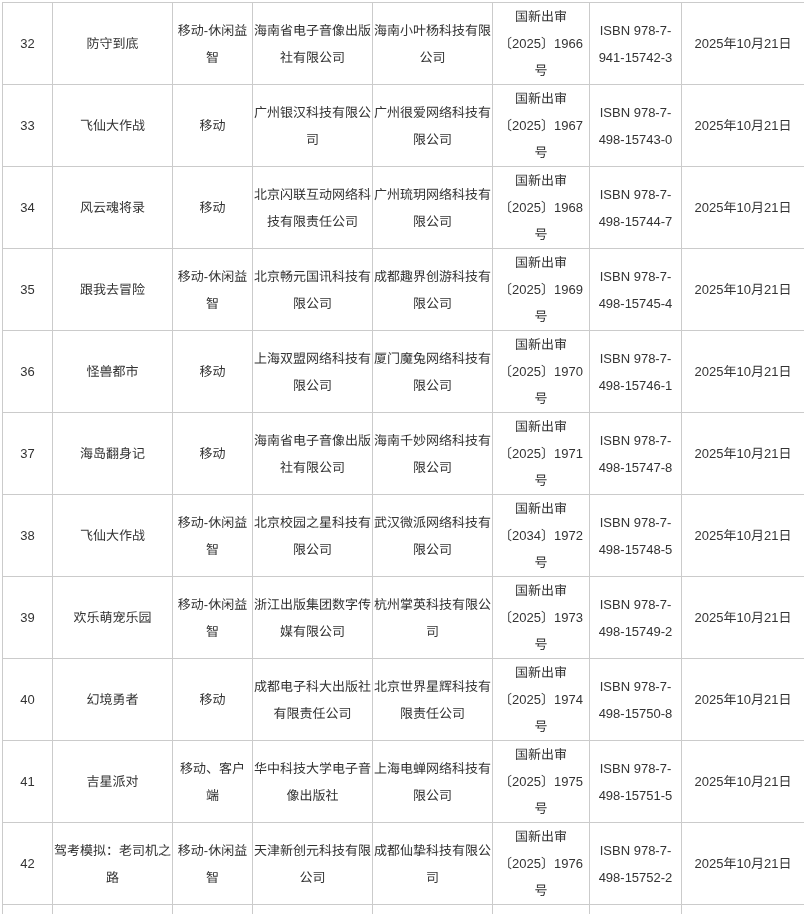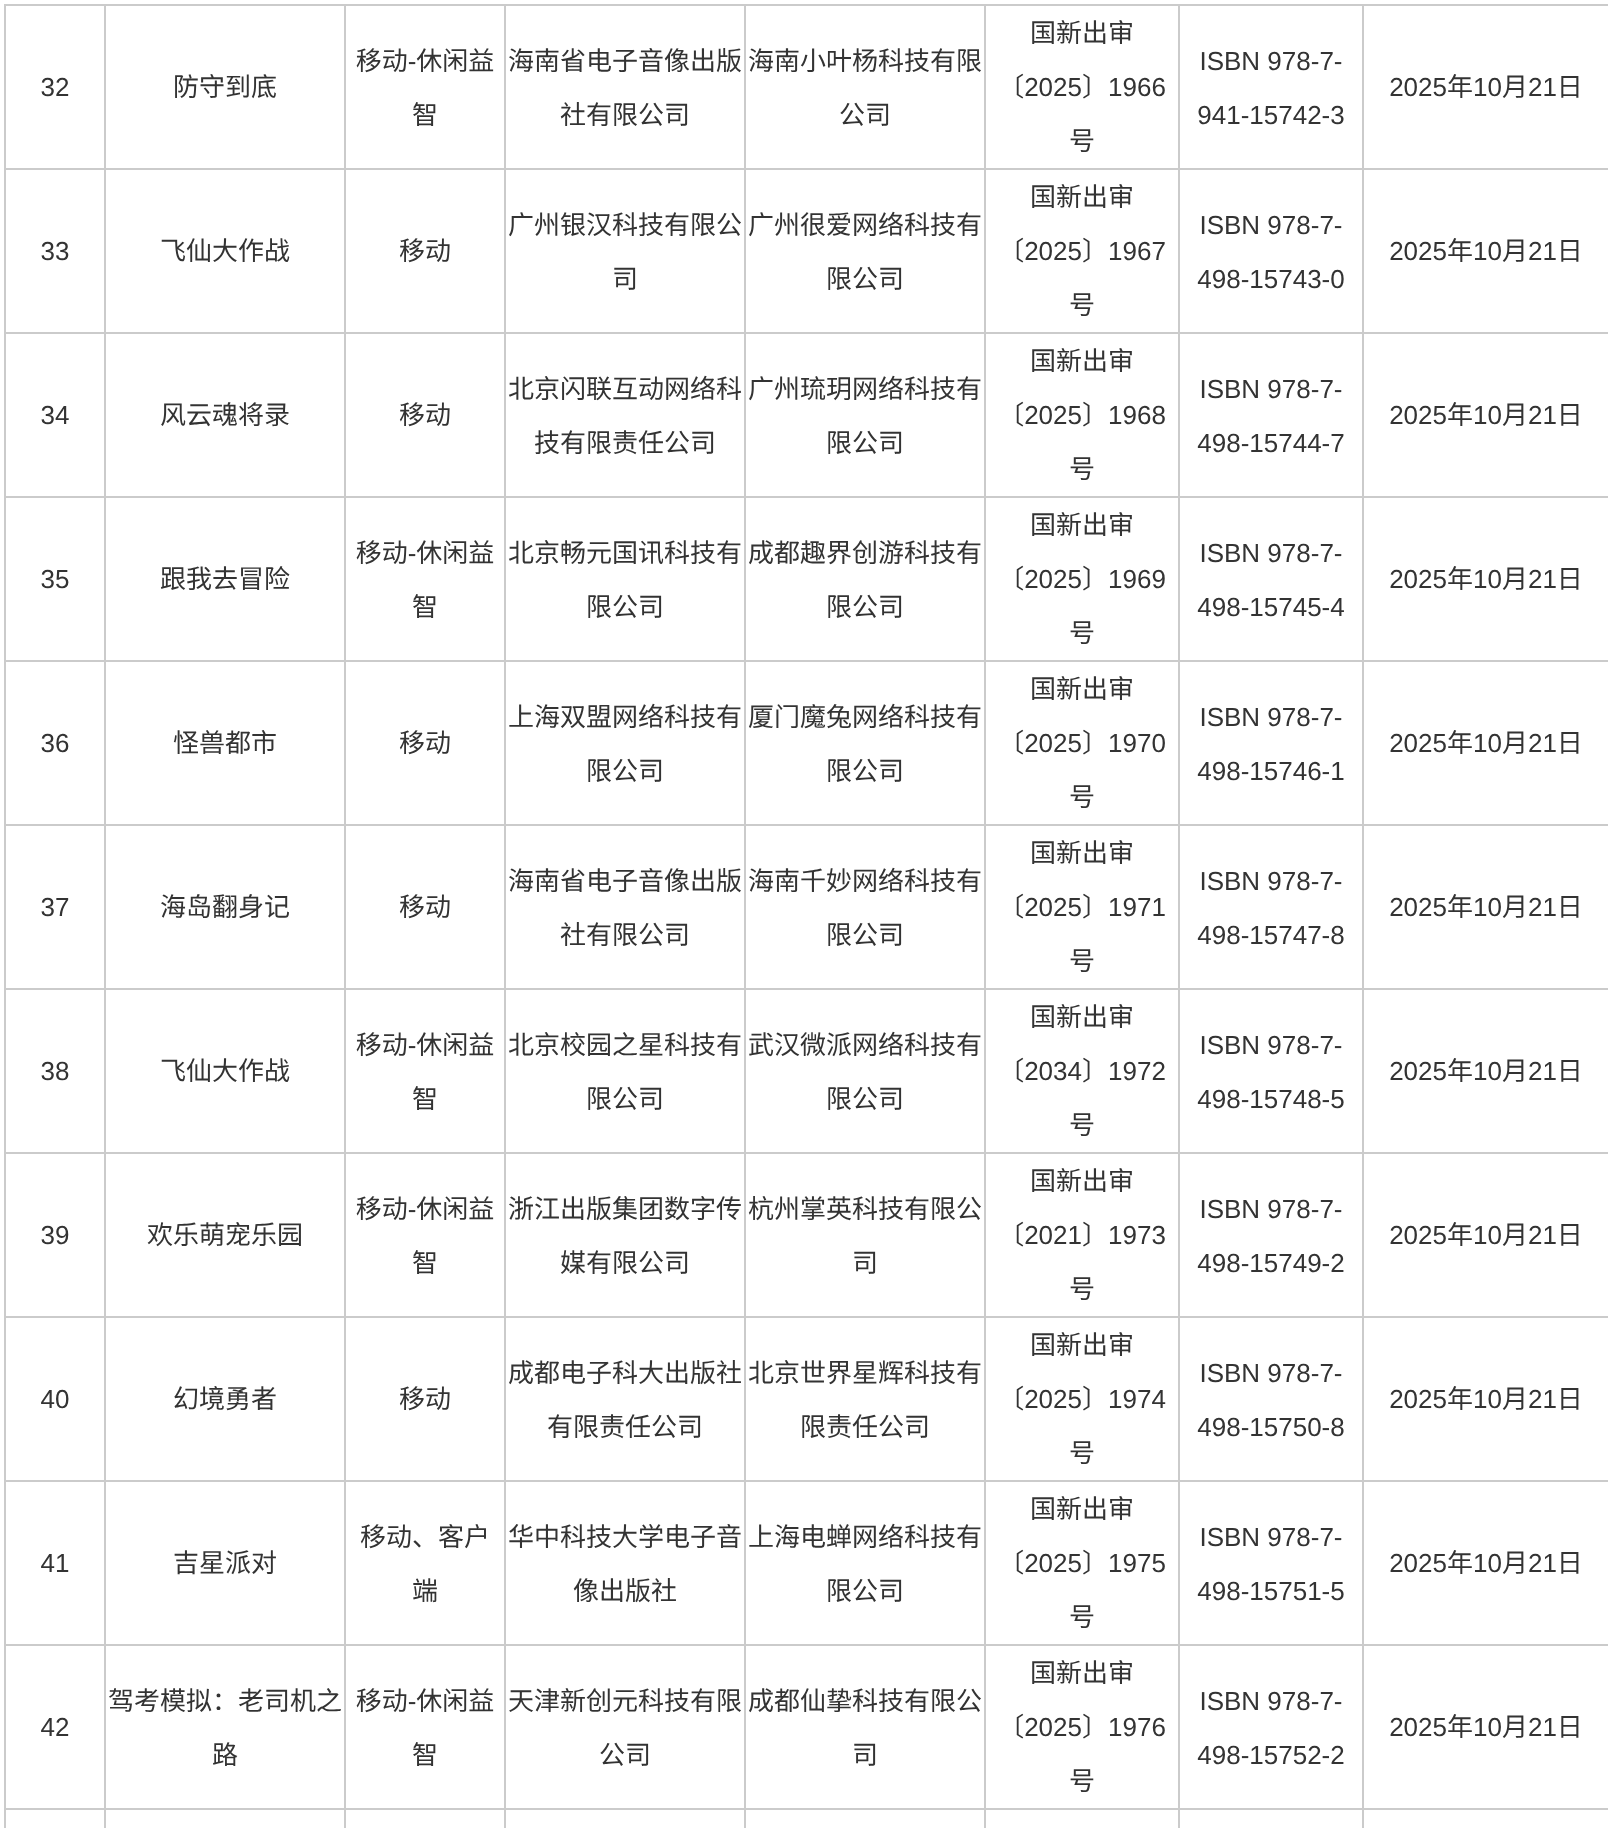--- a/index.html
+++ b/index.html
@@ -122,21 +122,21 @@
     <td>国新出审〔2034〕1972号</td>
     <td>ISBN 978-7-498-15748-5</td>
     <td>2025年10月21日</td>
   </tr>
       <tr>
     <td>39</td>
     <td>欢乐萌宠乐园</td>
     <td>移动-休闲益智</td>
     <td>浙江出版集团数字传媒有限公司</td>
     <td>杭州掌英科技有限公司</td>
-    <td>国新出审〔2021〕1973号</td>
+    <td>国新出审〔2025〕1973号</td>
     <td>ISBN 978-7-498-15749-2</td>
     <td>2025年10月21日</td>
   </tr>
       <tr>
     <td>40</td>
     <td>幻境勇者</td>
     <td>移动</td>
     <td>成都电子科大出版社有限责任公司</td>
     <td>北京世界星辉科技有限责任公司</td>
     <td>国新出审〔2025〕1974号</td>

